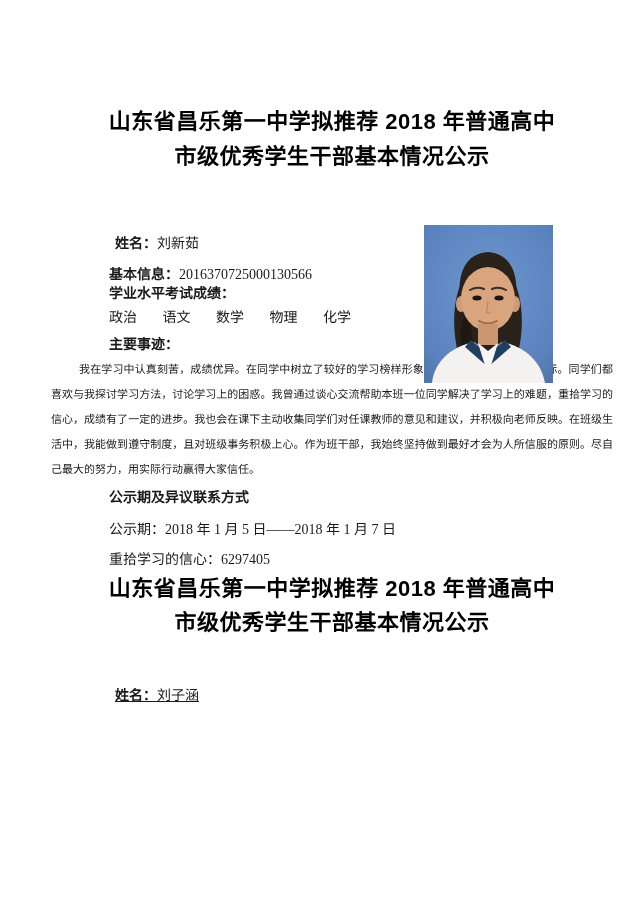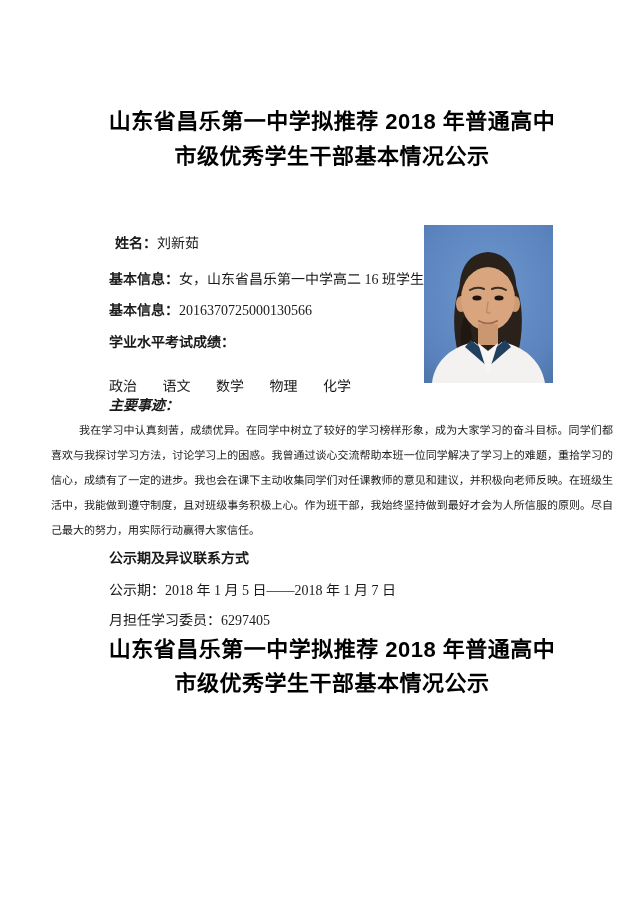--- a/index.html
+++ b/index.html
@@ -16,32 +16,32 @@
   }
   .doc-title.first  { padding-top:104px; }
   .doc-title.second { margin-top:3px; line-height:34px; }
   .field {
     margin:0 57px; padding-left:40px;
     font-size:14px; line-height:19px; white-space:nowrap;
   }
   .field.name-row { padding-left:46px; }
   .lbl { font-weight:700; }
   .subj { display:inline-block; margin-right:22px; }
-  .subj:last-child { margin-right:0;margin-top:20px; }
+  .subj:last-child { margin-right:0; }
   .para {
     margin:3px 39px 0; font-size:11px; line-height:25px;
     text-indent:28px; text-align:justify;
   }
   .mt-name1   { margin-top:60px; }
   .mt-basic   { margin-top:17px; }
   .mt-regno   { margin-top:12px; }
-  .mt-exam    { margin-top:13px; }
+  .mt-exam    { }
   .mt-subj1   { margin-top:5px;  }
   .mt-subj2   { margin-top:13px; }
-  .mt-deeds   { margin-top:0;font-style:italic;  }
+  .mt-deeds   { margin-top:8px;  }
   .mt-tenure  { margin-top:0;    }
   .mt-notice  { margin-top:6px;  }
   .mt-period  { margin-top:13px; }
   .mt-object  { margin-top:11px; }
   .mt-name2   { margin-top:46px;text-decoration:underline; }
   .photo {
     position:absolute; overflow:hidden; line-height:0;
   }
   .photo-1 { left:424px; top:225px; width:129px; height:158px; }
   .photo-2 { left:449px; top:761px; width:128px; height:141px; }
@@ -92,21 +92,20 @@
 
       <path d="M8,158 C11,134 30,121 50,117 L64,127 L78,117 C98,121 117,134 121,158 Z" fill="#f3f2f0"></path>
 
       <path d="M47,115 L64,129 L81,115 L87,122 L64,142 L41,122 Z" fill="#21405f"></path>
       <path d="M54,118 L64,150 L74,118 L64,126 Z" fill="#f7f6f4"></path>
     </svg>
   </div>
 
   <p class="field name-row mt-name1"><span class="lbl">姓名：</span><span>刘新茹</span></p>
 
-  <p class="field mt-basic"><span class="lbl">基本信息：</span><span>女，山东省昌乐第一中学高二 16 班学生</span></p>
 
   <p class="field mt-regno"><span class="lbl">基本信息：</span><span>2016370725000130566</span></p>
 
   <p class="field mt-exam"><span class="lbl">学业水平考试成绩：</span></p>
 
   <p class="field mt-subj1">
     <span class="subj">政治</span>
     <span class="subj">语文</span>
     <span class="subj">数学</span>
     <span class="subj">物理</span>
@@ -116,21 +115,21 @@
 
   <p class="field mt-deeds"><span class="lbl">主要事迹：</span></p>
 
   <p class="para">我在学习中认真刻苦，成绩优异。在同学中树立了较好的学习榜样形象，成为大家学习的奋斗目标。同学们都喜欢与我探讨学习方法，讨论学习上的困惑。我曾通过谈心交流帮助本班一位同学解决了学习上的难题，重拾学习的信心，成绩有了一定的进步。我也会在课下主动收集同学们对任课教师的意见和建议，并积极向老师反映。在班级生活中，我能做到遵守制度，且对班级事务积极上心。作为班干部，我始终坚持做到最好才会为人所信服的原则。尽自己最大的努力，用实际行动赢得大家信任。</p>
 
 
   <p class="field mt-notice"><span class="lbl">公示期及异议联系方式</span></p>
 
   <p class="field mt-period"><span>公示期：</span><span>2018 年 1 月 5 日——2018 年 1 月 7 日</span></p>
 
-  <p class="field mt-object"><span>月担任学习委员：</span><span>6297405</span></p>
+  <p class="field mt-object"><span>重拾学习的信心：</span><span>6297405</span></p>
 
   <div class="doc-title second">
     <div>山东省昌乐第一中学拟推荐 2018 年普通高中</div>
     <div>市级优秀学生干部基本情况公示</div>
   </div>
 
   <p class="field name-row mt-name2"><span class="lbl">姓名：</span><span>刘子涵</span></p>
 
   <div class="photo photo-2">
     <svg viewBox="0 0 128 141" xmlns="http://www.w3.org/2000/svg">

